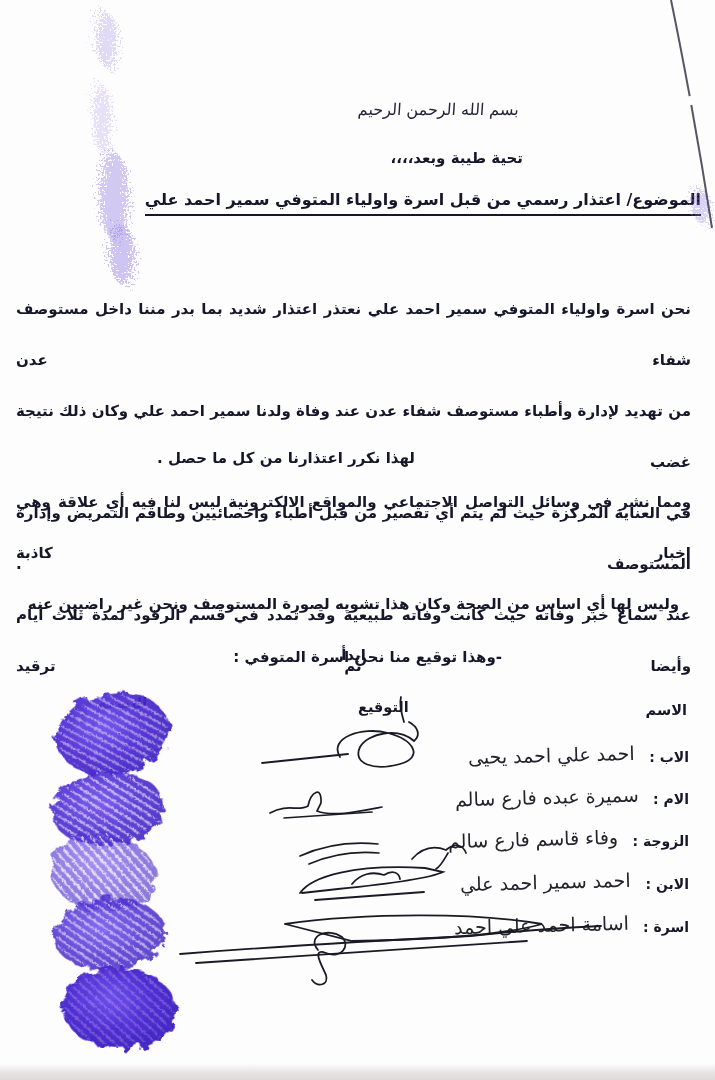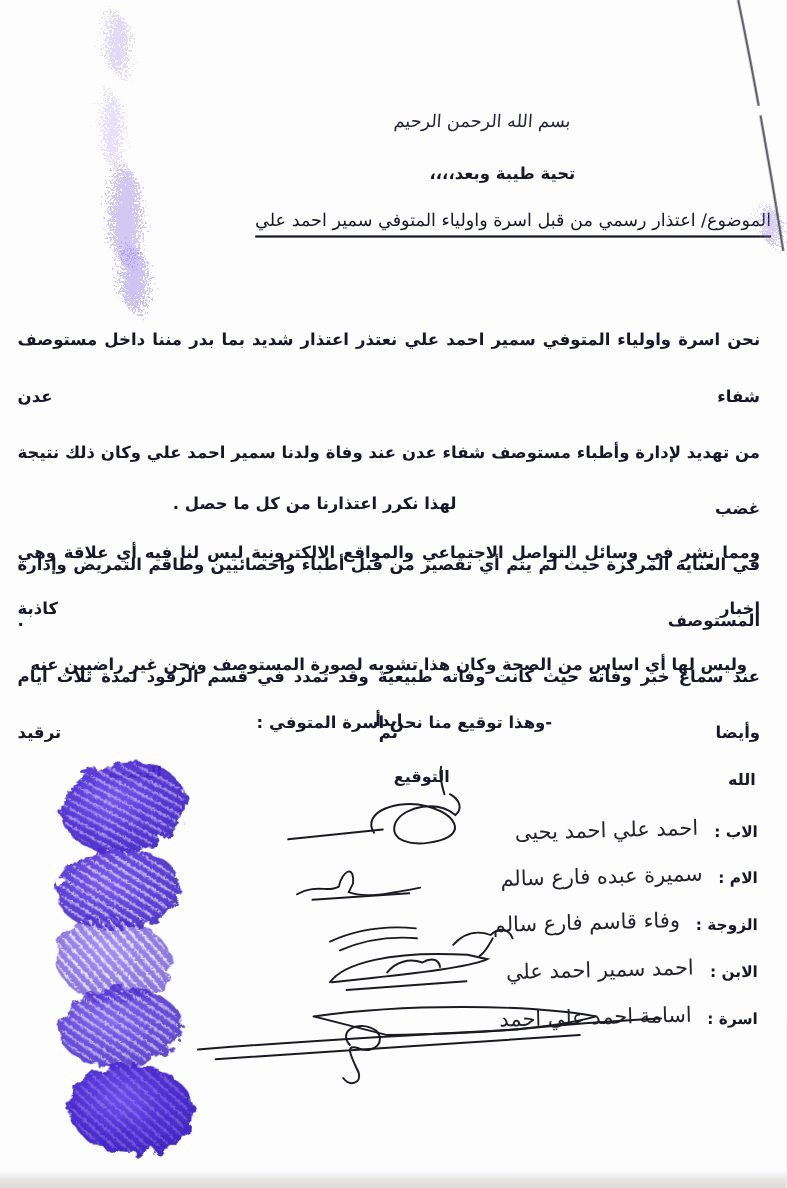--- a/index.html
+++ b/index.html
@@ -10,21 +10,21 @@
     direction:rtl;
     color:#17172a;
   }
   .abs{position:absolute;}
   .bismillah{
     top:100px;right:196px;font-size:16px;color:#23233a;
     letter-spacing:0.5px;transform:skewX(-4deg);
   }
   .greeting{top:149px;right:192px;font-size:15px;font-weight:bold;}
   .subject{
-    top:190px;right:14px;font-size:16px;font-weight:normal;
+    top:190px;right:14px;font-size:16px;font-weight:bold;
     border-bottom:2.5px solid #17172a;padding-bottom:5px;
     letter-spacing:0.2px;
   }
   .para{right:24px;left:16px;font-size:15px;font-weight:bold;line-height:51px;}
   .p1{top:284px;}
   .jline{text-align:justify;text-align-last:justify;}
   .apology{top:449px;right:300px;font-size:15px;font-weight:bold;}
   .p2{top:477px;}
   .cline{text-align:center;text-align-last:center;}
   .disclaimer{top:561px;right:306px;font-size:15px;font-weight:bold;}
@@ -71,21 +71,21 @@
   <div class="abs para p2">
     <div class="jline">ومما نشر في وسائل التواصل الاجتماعي والمواقع الالكترونية ليس لنا فيه أي علاقة وهي اخبار كاذبة</div>
     <div class="cline">وليس لها أي اساس من الصحة وكان هذا تشويه لصورة المستوصف ونحن غير راضيين عنه ابدأ</div>
   </div>
 
   <div class="abs apology">لهذا نكرر اعتذارنا من كل ما حصل .</div>
 
 
   <div class="abs sig-intro">-وهذا توقيع منا نحن اسرة المتوفي :</div>
 
-  <div class="abs th th-name">الله</div>
+  <div class="abs th th-name">الاسم</div>
   <div class="abs th th-sig">التوقيع</div>
   <div class="abs th th-fp">البصمة</div>
 
   <div class="abs sig-row row-0">
     <span class="rel">الاب :</span>
     <span class="hand">احمد علي احمد يحيى</span>
   </div>
   <div class="abs sig-row row-1">
     <span class="rel">الام :</span>
     <span class="hand">سميرة عبده فارع سالم</span>

